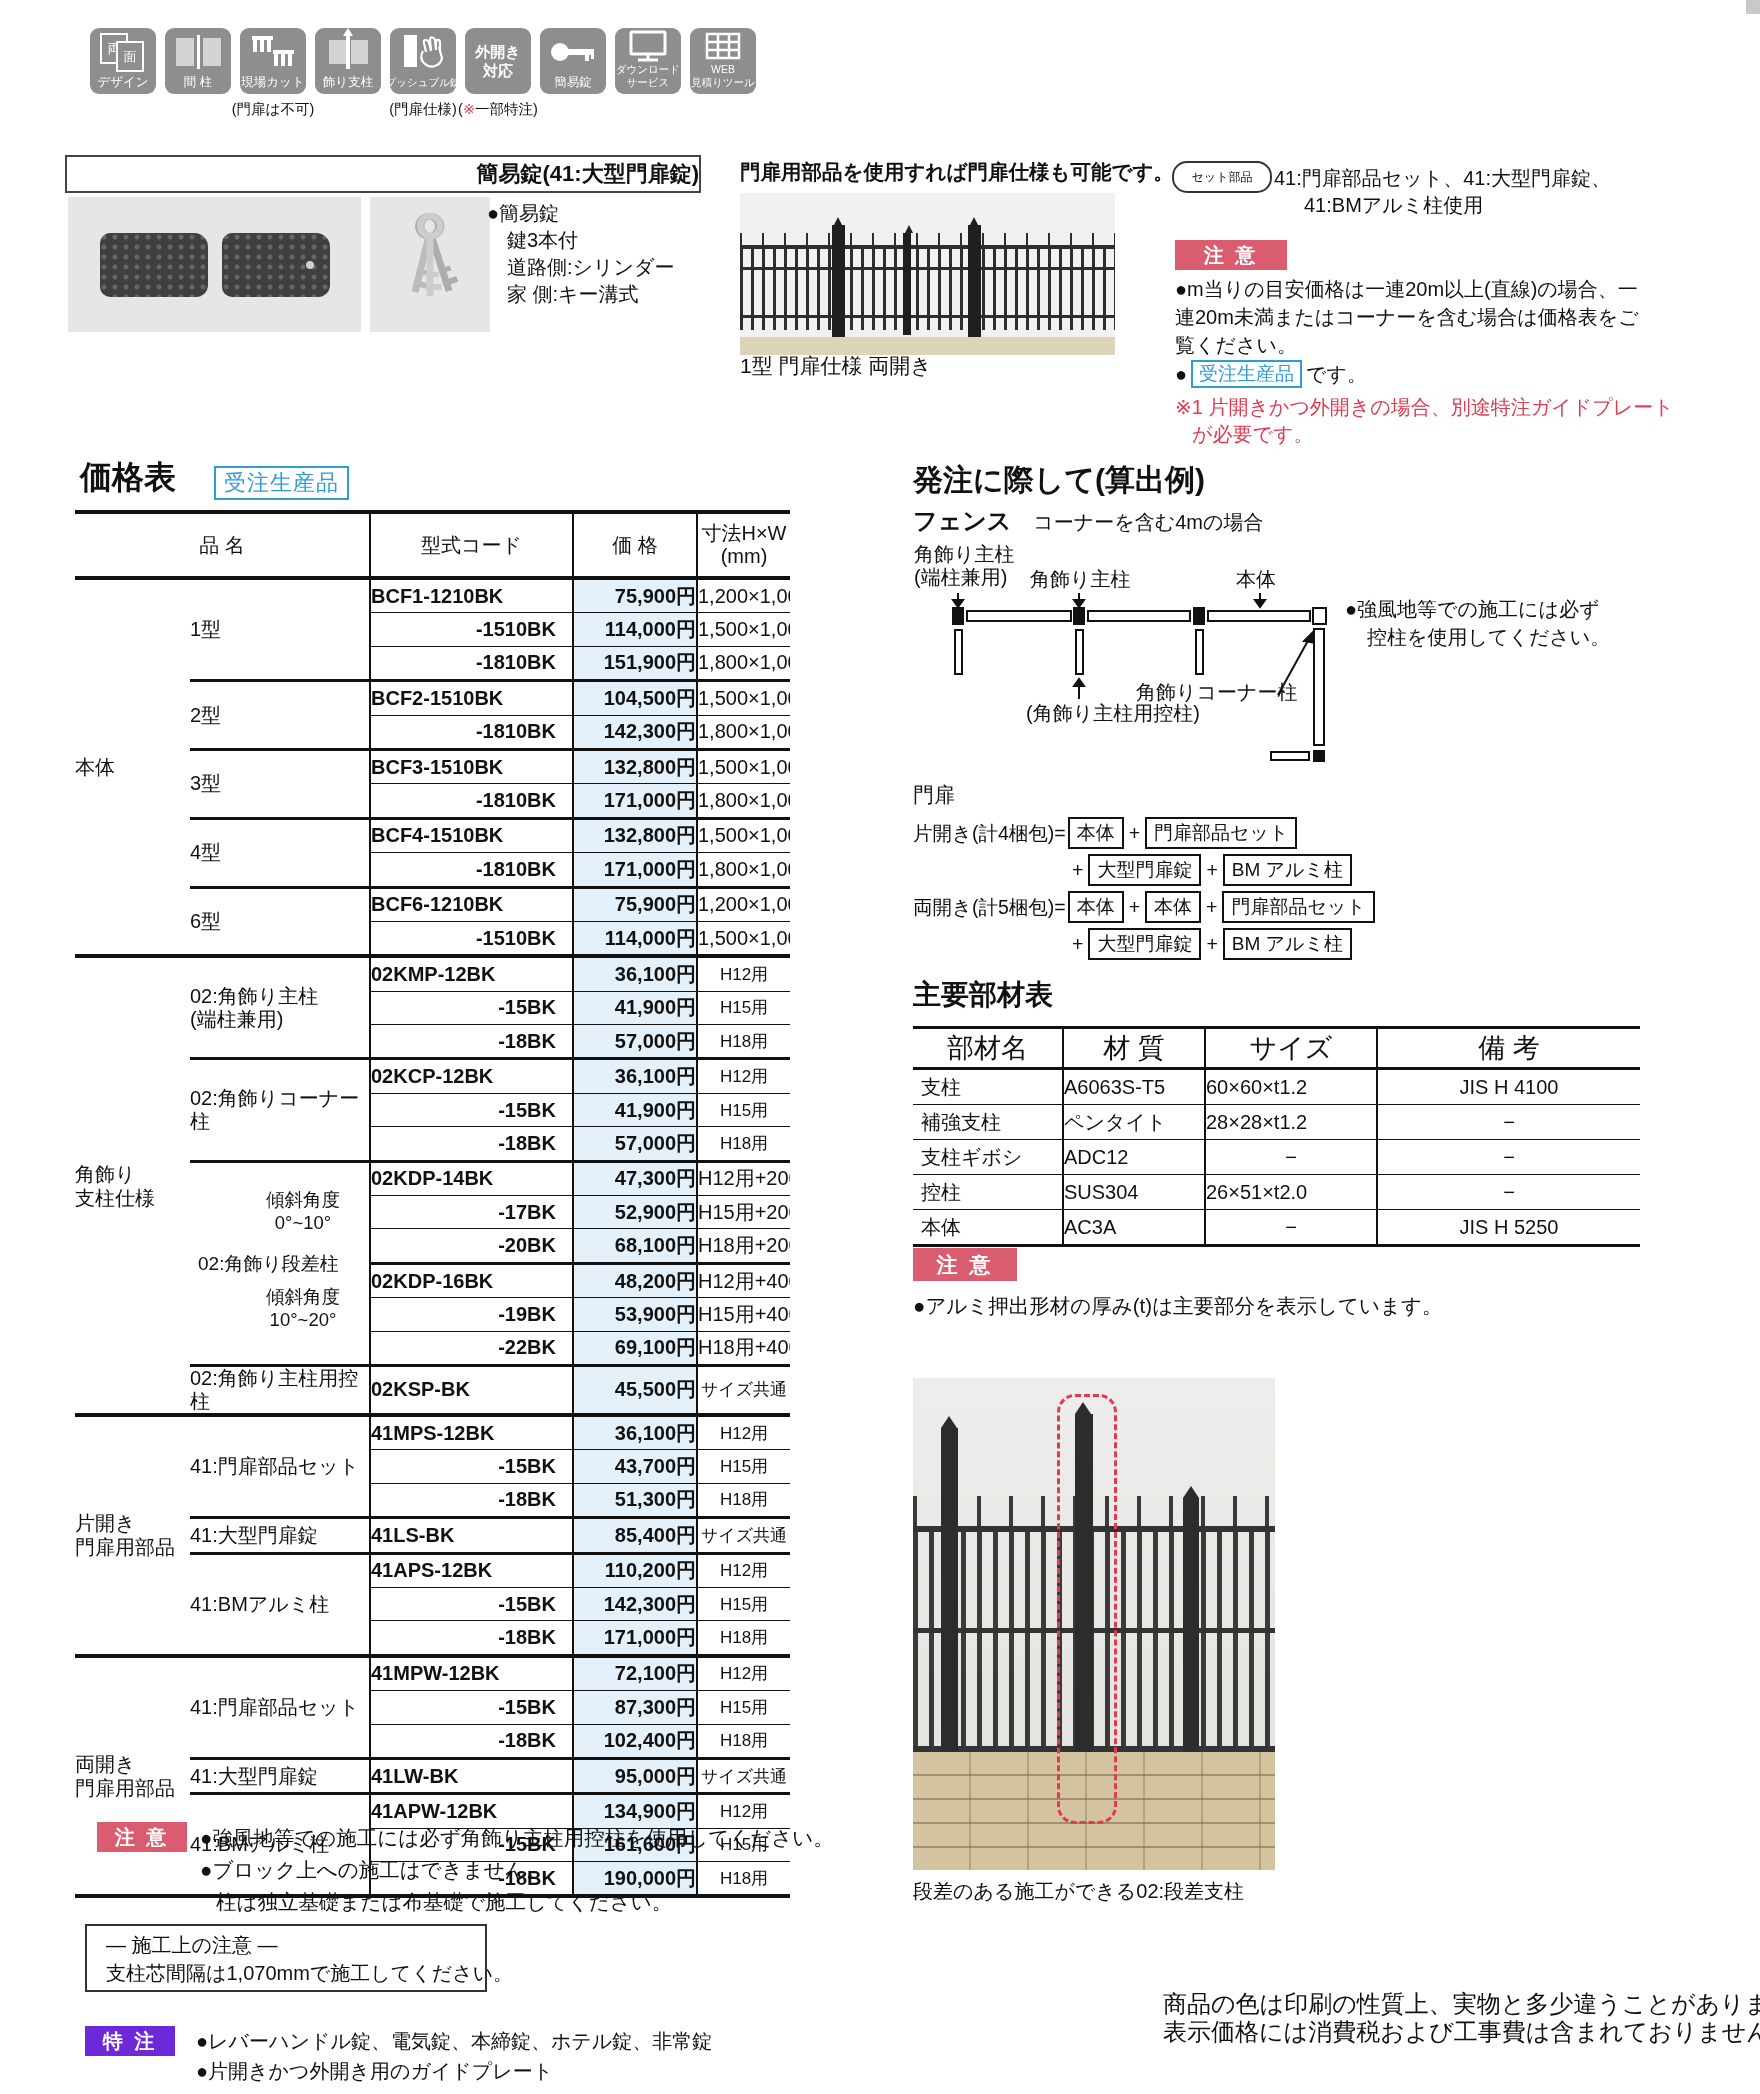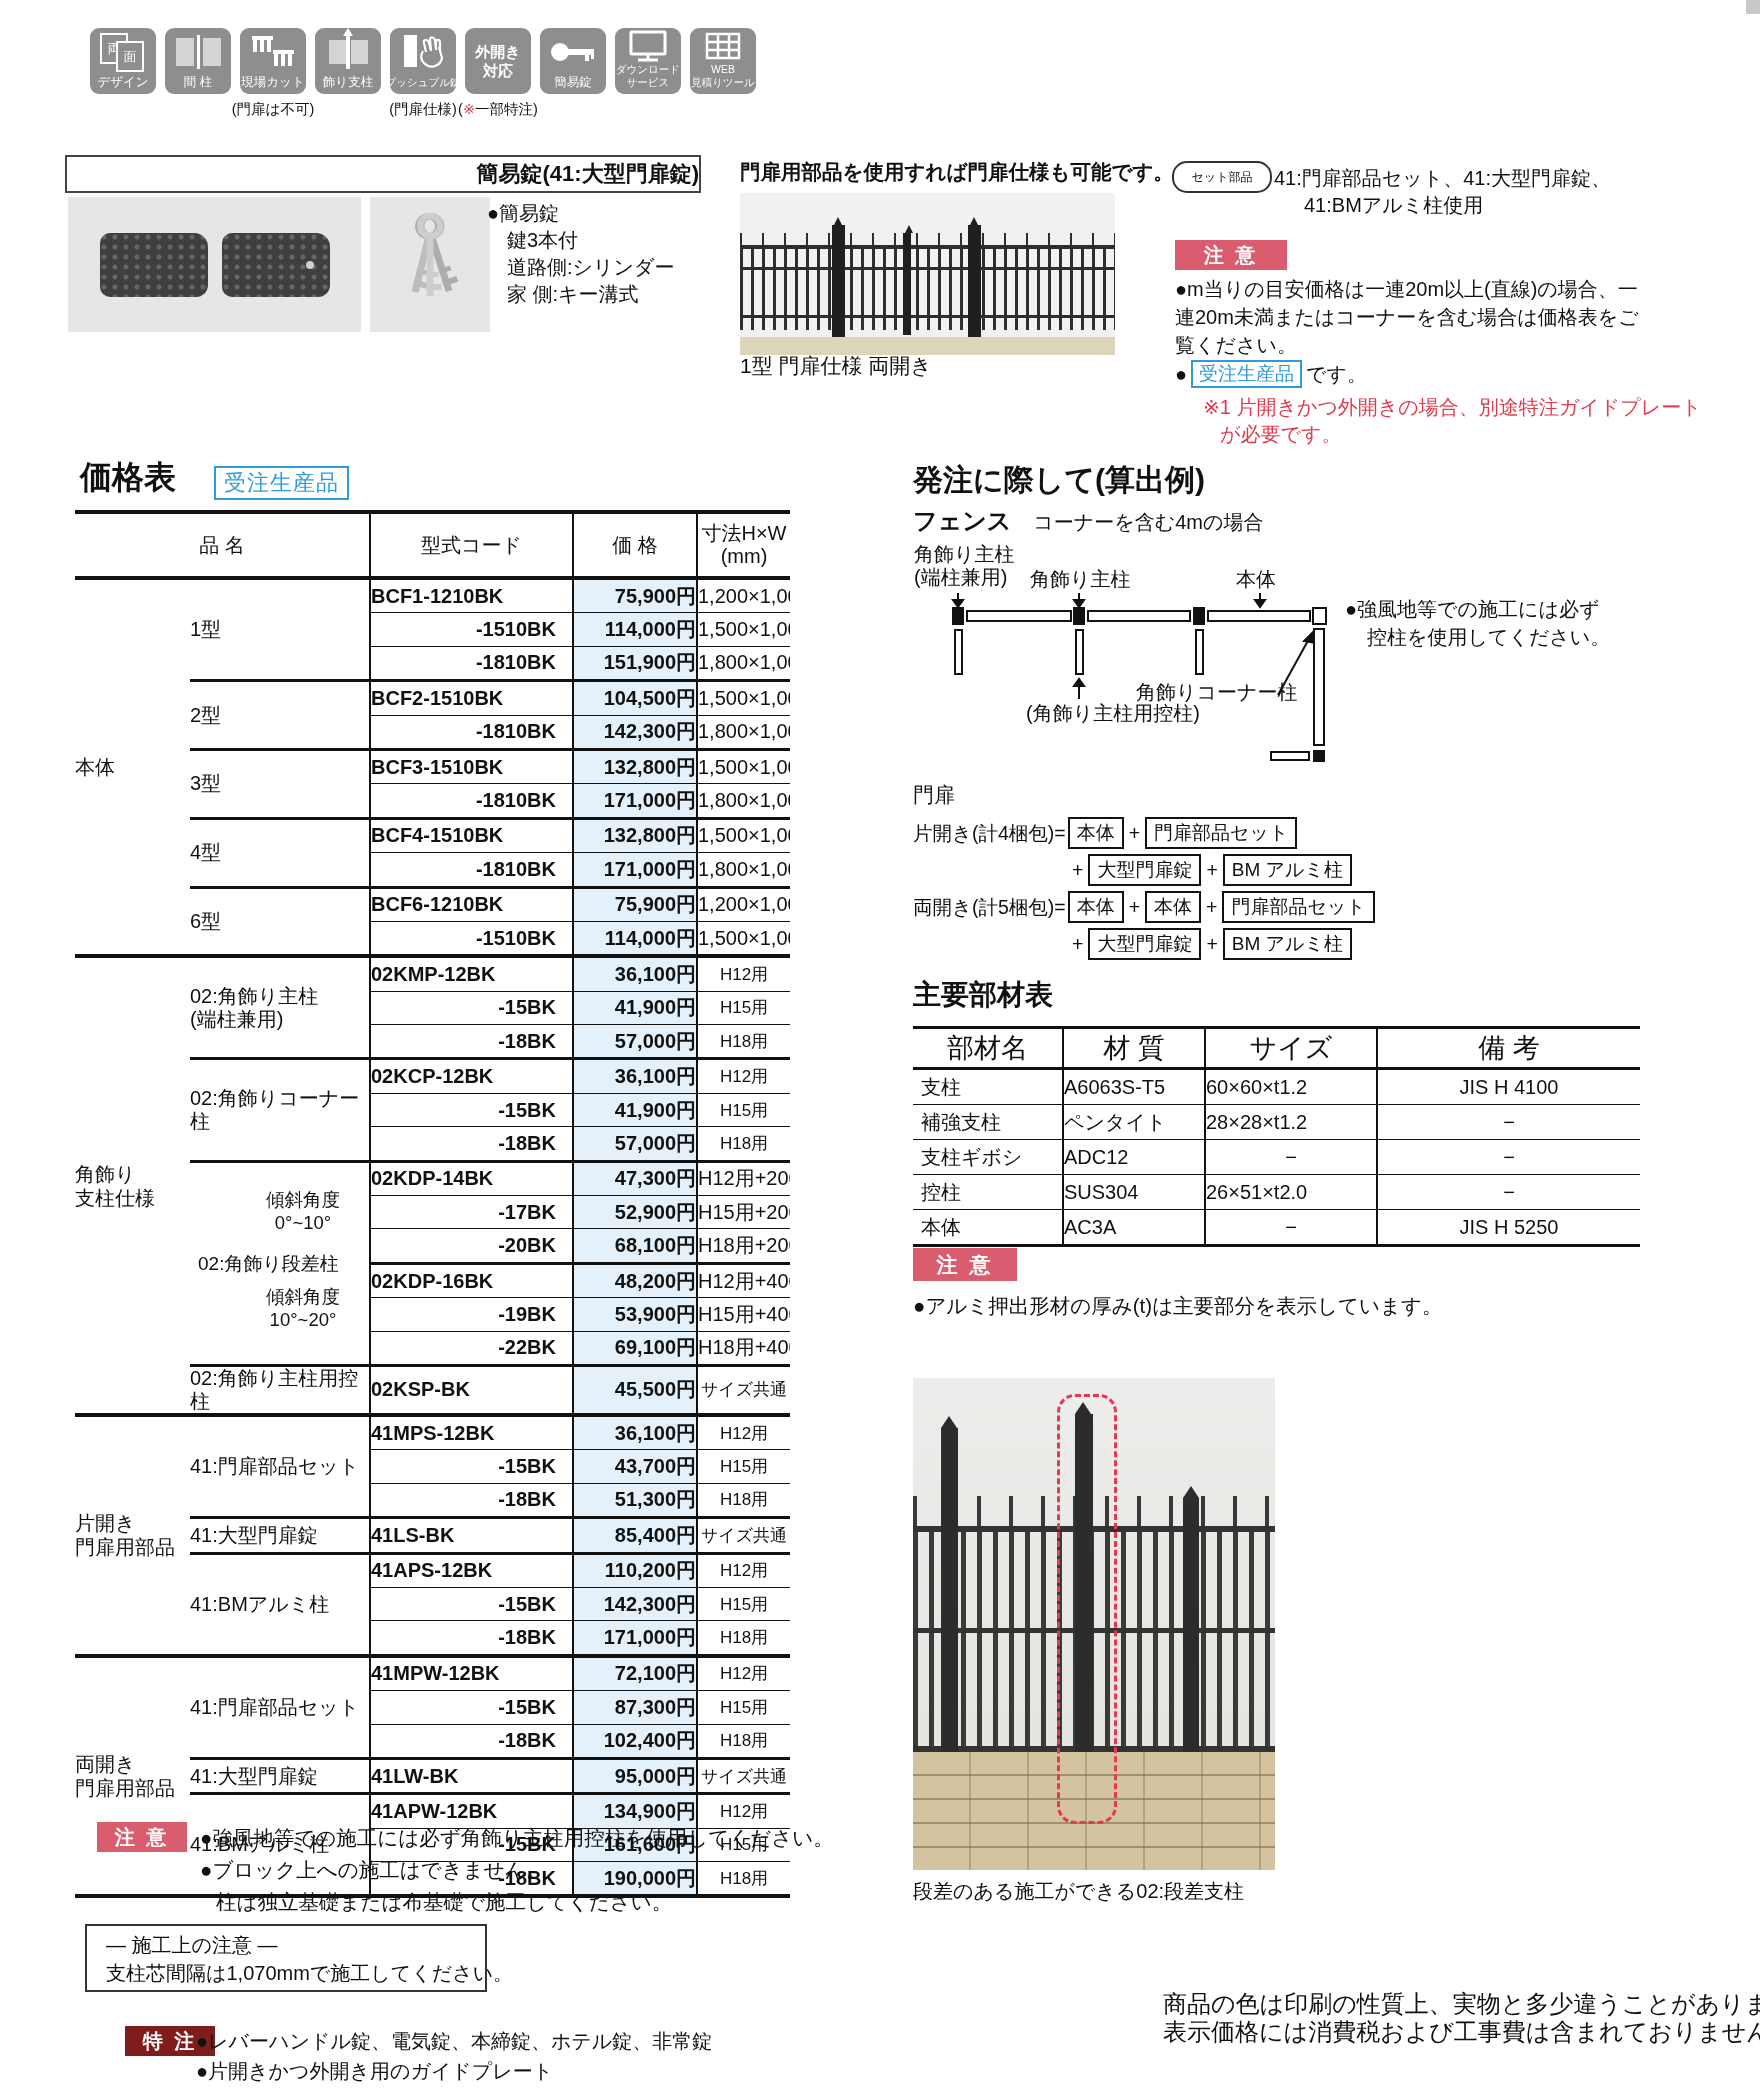--- a/index.html
+++ b/index.html
@@ -44,26 +44,26 @@
   .gp-tips{position:absolute;left:0;top:40px;width:100%;height:15px;background:repeating-linear-gradient(90deg,#2e2e2e 0 2px,transparent 2px 22px);}
   .gp-rail{position:absolute;left:0;width:100%;background:#2e2e2e;}
   .gp-post{position:absolute;width:13px;background:#1f1f1f;}
   .gp-post::before{content:"";position:absolute;left:2px;top:-8px;border-left:4.5px solid transparent;border-right:4.5px solid transparent;border-bottom:8px solid #1f1f1f;}
   .gp-ground{position:absolute;left:0;bottom:0;width:100%;height:18px;background:#ddd5ba;}
   .gate-caption{left:740px;top:352px;font-size:21px;}
   .set-parts-label{left:1172px;top:161px;width:96px;height:28px;border:2px solid #333;border-radius:15px;display:flex;align-items:center;justify-content:center;font-size:12px;}
   .set-line1{left:1274px;top:165px;font-size:20px;white-space:nowrap;}
   .set-line2{left:1304px;top:192px;font-size:20px;white-space:nowrap;}
   .badge-red{background:#d95d6f;color:#fff;font-weight:bold;display:flex;align-items:center;justify-content:center;letter-spacing:3px;}
-  .badge-gray{background:#7f1d1d;color:#fff;font-weight:bold;display:flex;align-items:center;justify-content:center;letter-spacing:3px;margin-left:40px;}
+  .badge-gray{background:#6d28d9;color:#fff;font-weight:bold;display:flex;align-items:center;justify-content:center;letter-spacing:3px;}
   .top-caution-badge{left:1175px;top:240px;width:112px;height:30px;font-size:20px;}
   .tc-line{left:1175px;font-size:20px;white-space:nowrap;}
   .order-line{left:1175px;top:360px;font-size:20px;display:flex;align-items:center;white-space:nowrap;}
   .order-box{border:2px solid #2f9bd8;color:#2f9bd8;padding:0 6px;margin:0 4px;font-size:19px;line-height:24px;}
-  .red-text{color:#e03a4e;margin-left:28px;}
+  .red-text{color:#e03a4e;}
   .corner-mark{left:1746px;top:0;width:14px;height:14px;background:#c9c9c9;}
 
   
   .pt-title{left:80px;top:456px;font-size:32px;font-weight:bold;}
   .pt-badge{left:214px;top:466px;height:30px;border:2px solid #2f9bd8;color:#2f9bd8;font-size:22px;display:flex;align-items:center;padding:0 8px;letter-spacing:1px;}
   #price-table-mount{position:absolute;left:75px;top:510px;}
   table.price{border-collapse:collapse;table-layout:fixed;width:715px;}
   table.price th{font-weight:normal;font-size:20px;border-top:4px solid #111;border-bottom:3px solid #111;height:60px;}
   table.price th.vline, table.price td.vline{border-left:2px solid #111;}
   table.price td{height:32.4px;padding:0;font-size:20px;overflow:hidden;}

